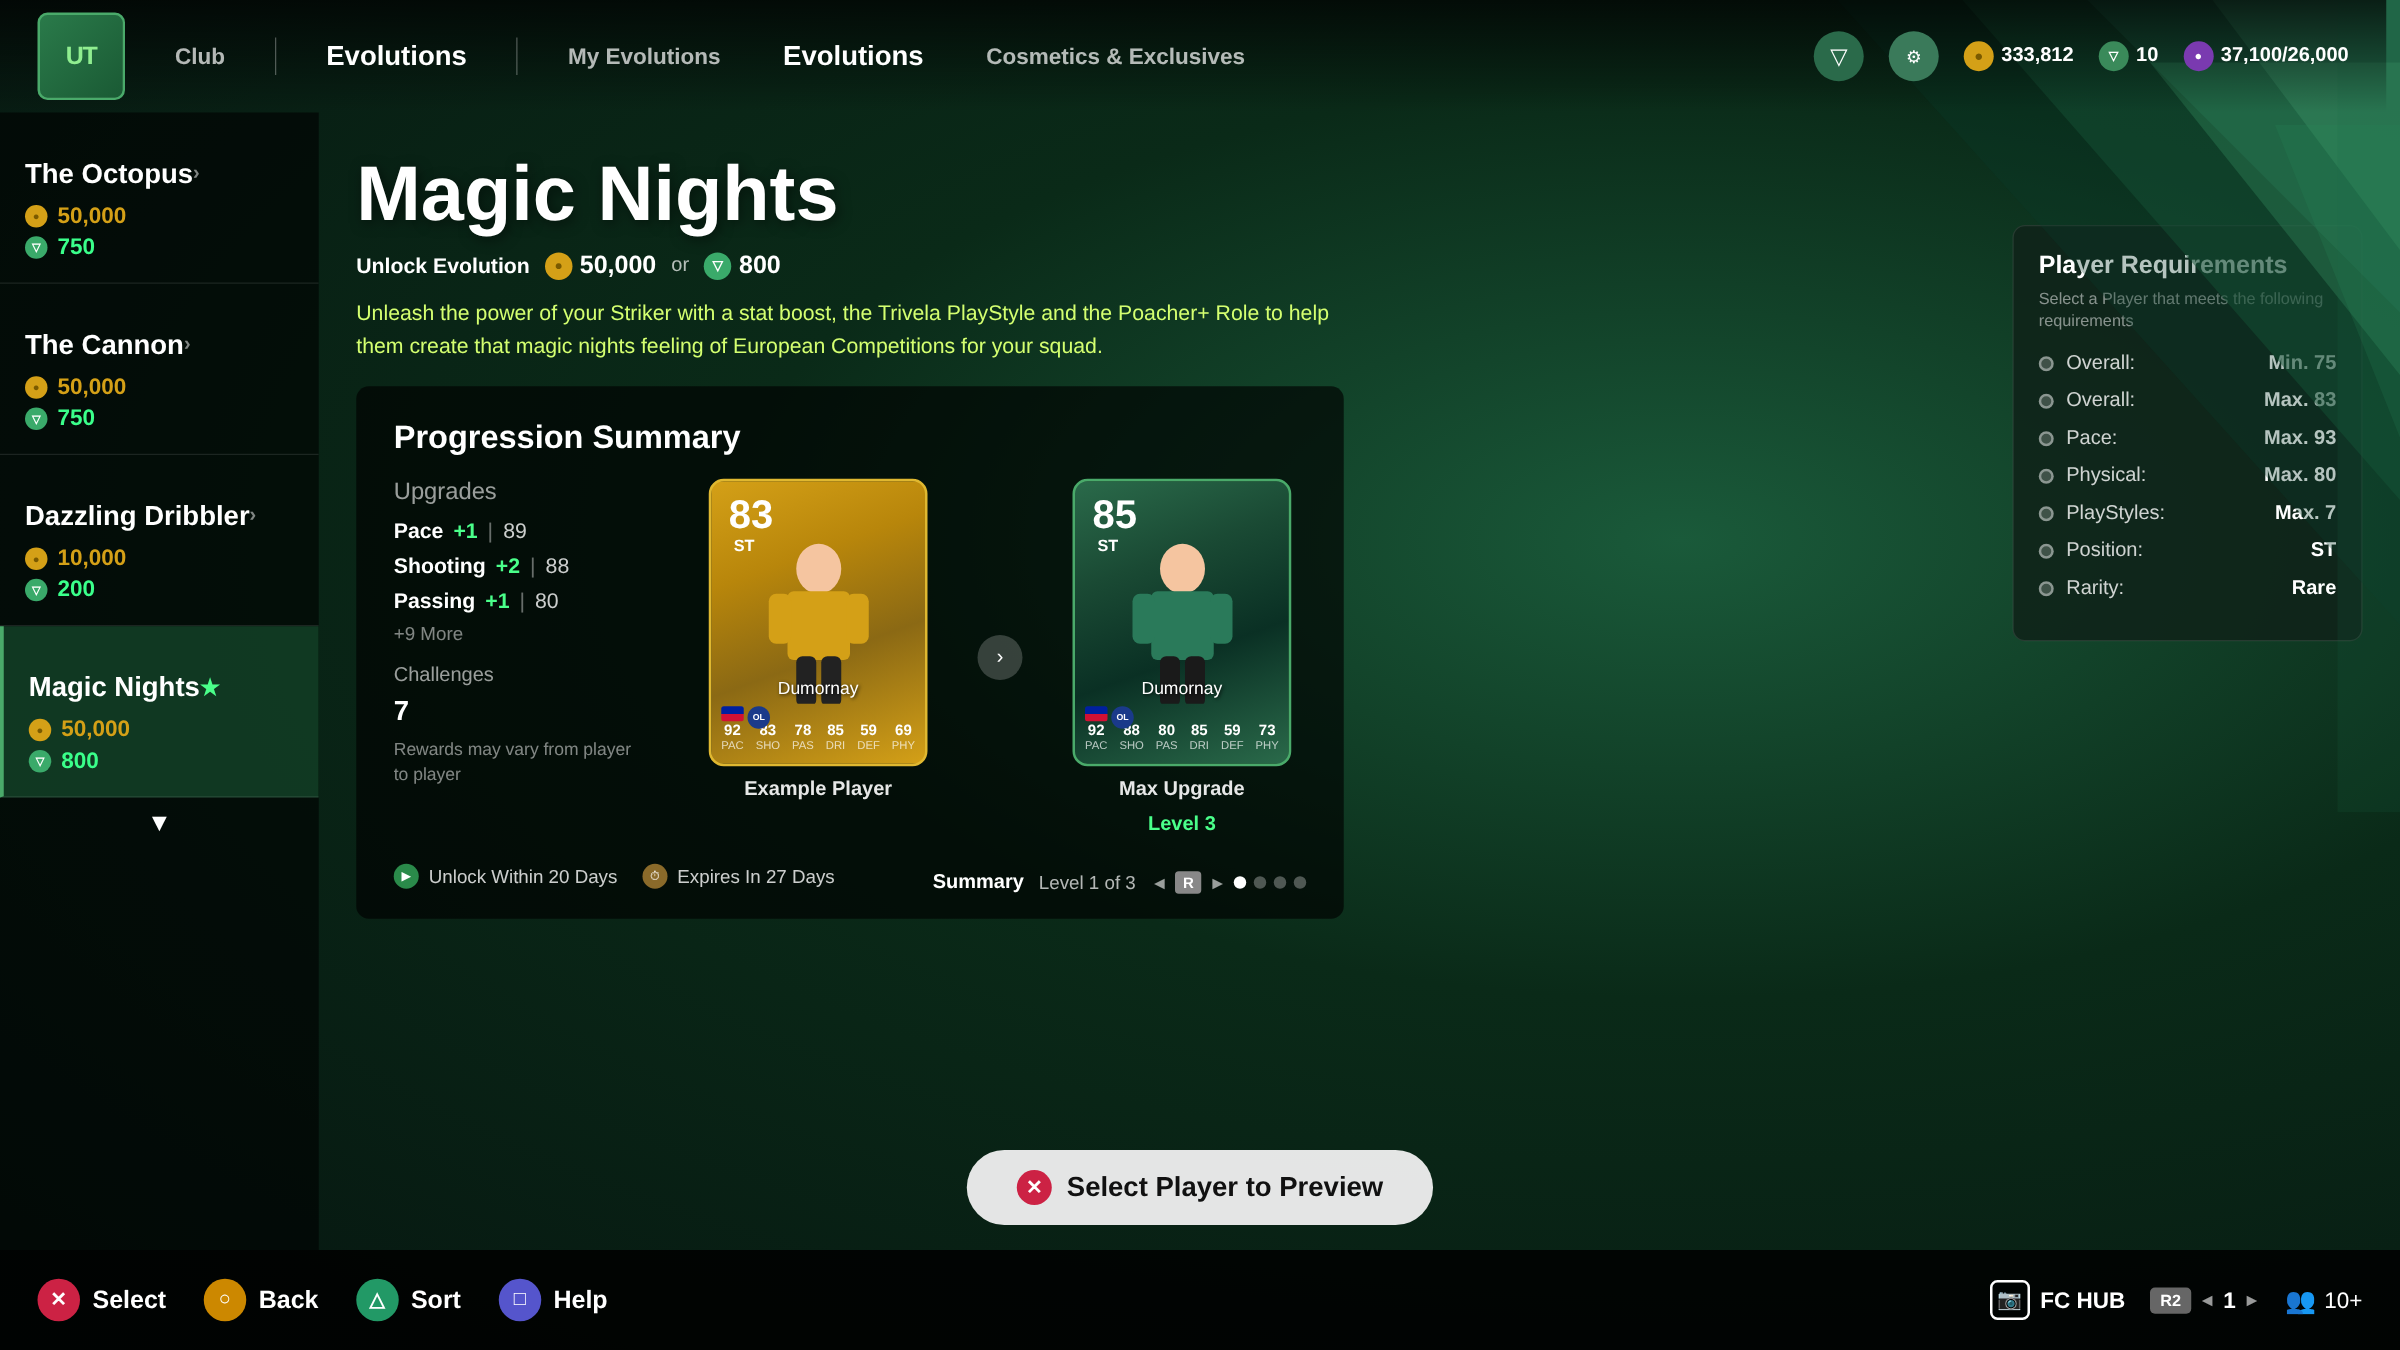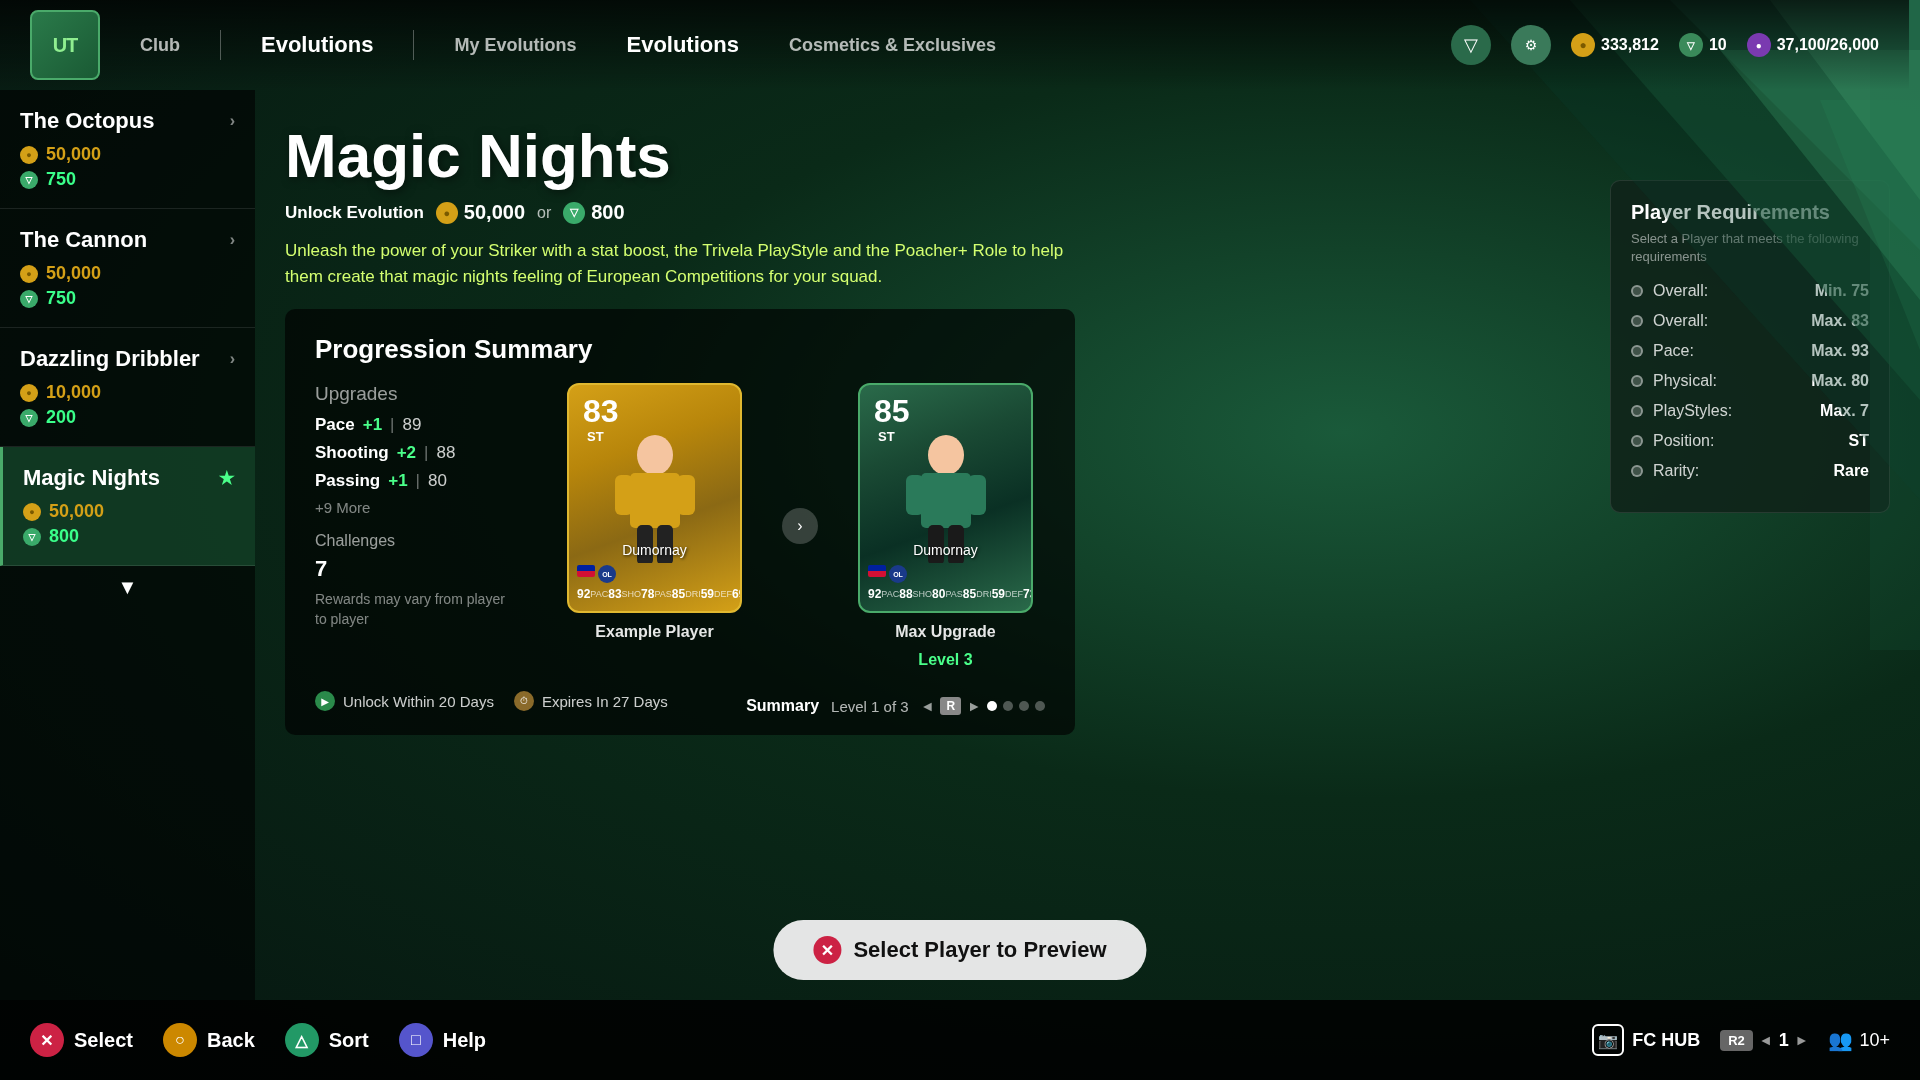--- a/index.html
+++ b/index.html
@@ -118,23 +118,24 @@
     }
     .sidebar-item.active {
       background: rgba(30,100,60,0.5);
       border-left: 3px solid #4aaa6a;
     }
     .sidebar-item-name {
       font-size: 22px;
       font-weight: 700;
       color: white;
       display: flex;
-      justify-content: space-between;
+      justify-content: flex-start;
       align-items: center;
       margin-bottom: 10px;
+      margin-top: 18px;
     }
     .sidebar-item-costs {
       display: flex;
       flex-direction: column;
       gap: 4px;
     }
     .cost-row {
       display: flex;
       align-items: center;
       gap: 8px;
@@ -324,21 +325,21 @@
     .card-stats-row {
       position: absolute;
       bottom: 10px;
       left: 8px;
       right: 8px;
       display: flex;
       justify-content: space-between;
     }
     .card-stat {
       display: flex;
-      flex-direction: row;
+      flex-direction: column;
       align-items: center;
       font-size: 10px;
       justify-content: center;
     }
     .card-stat-val { font-weight: 800; font-size: 12px; }
     .card-stat-name { color: rgba(255,255,255,0.7); font-size: 9px; }
 
     .arrow-btn {
       width: 36px;
       height: 36px;

